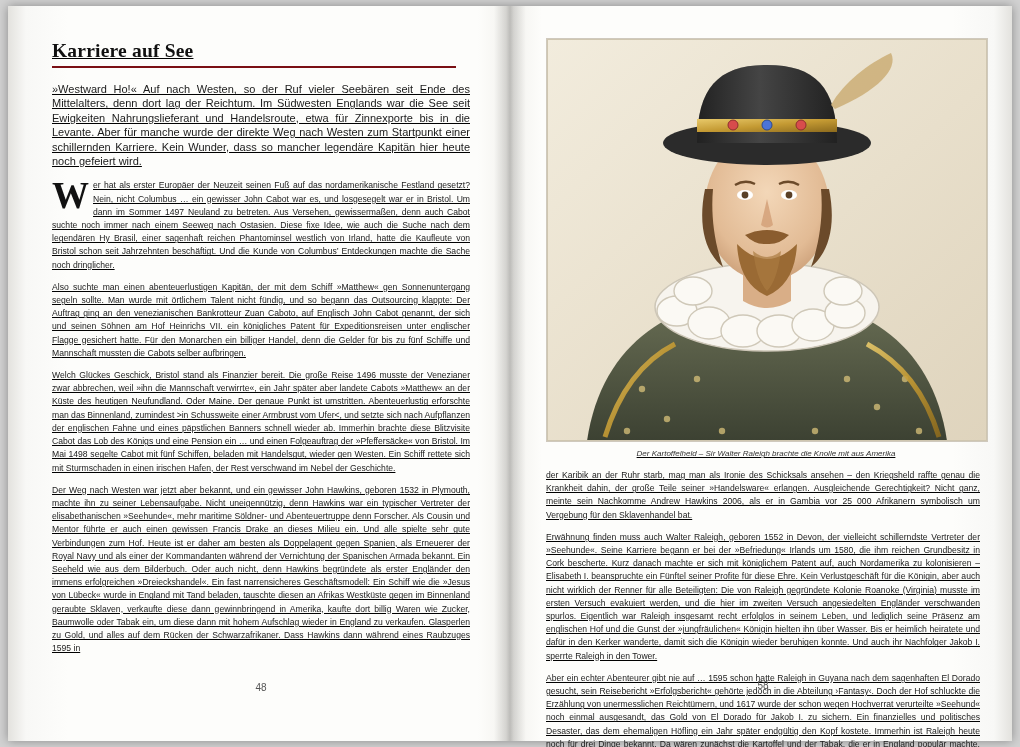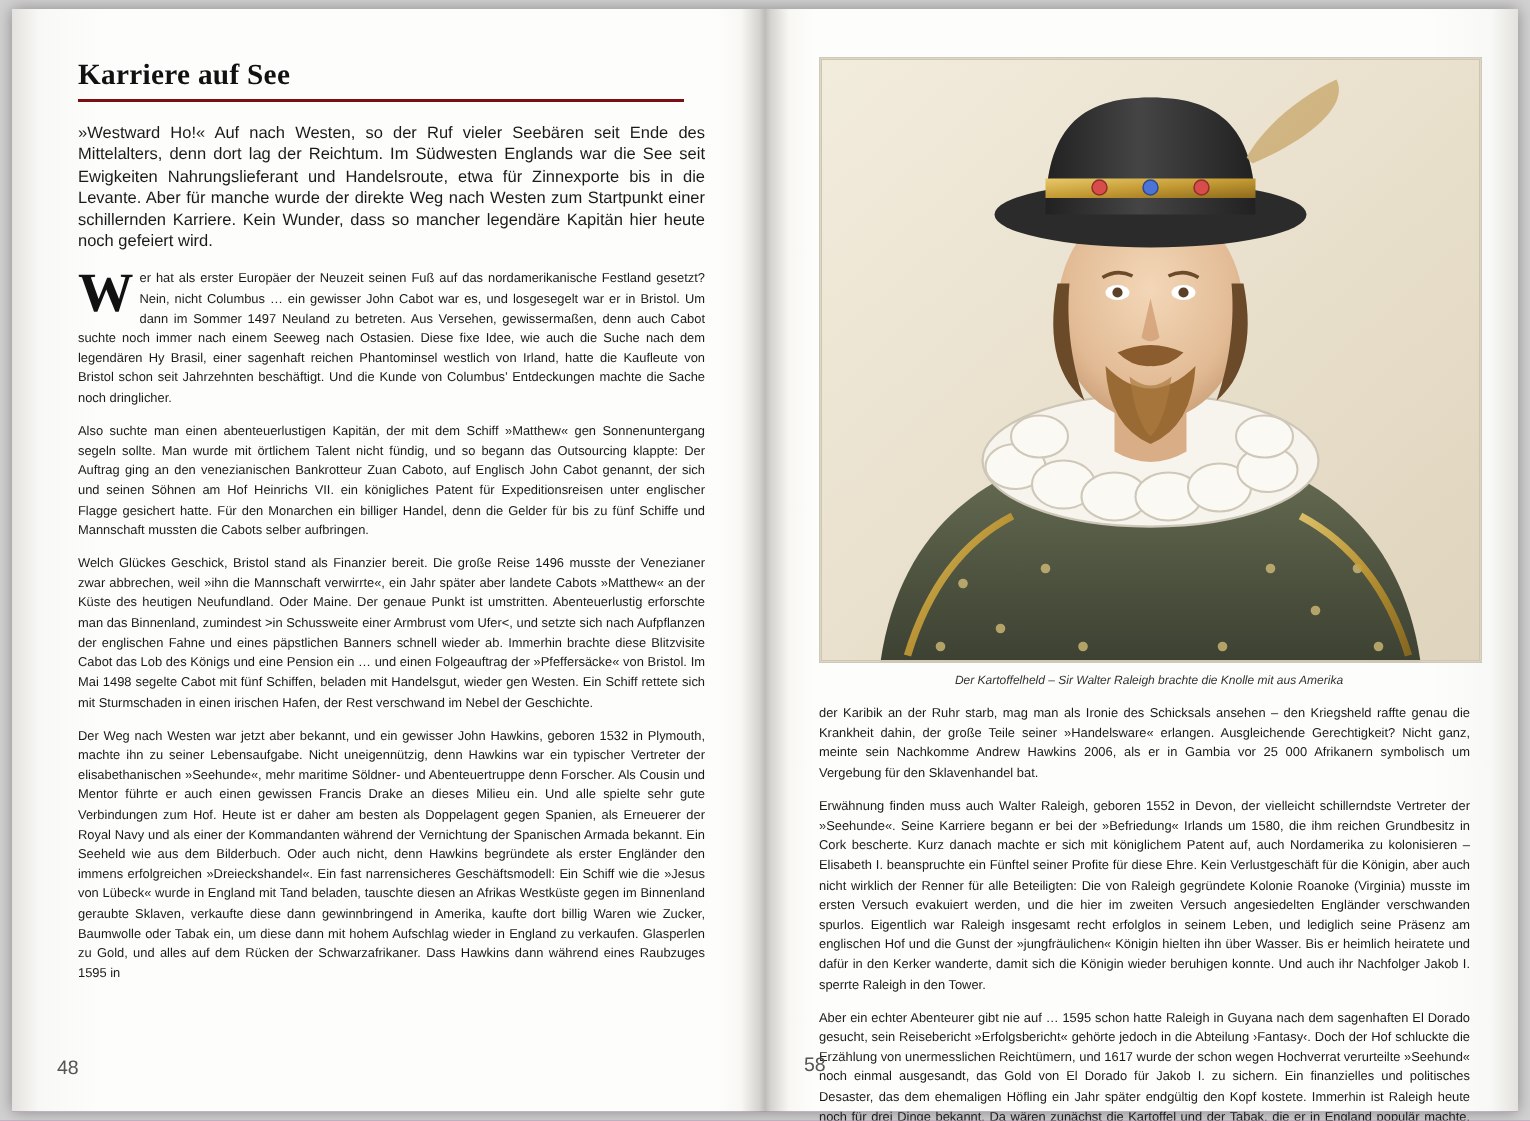--- a/index.html
+++ b/index.html
@@ -21,23 +21,24 @@
     background: #d2d2d2;
   }
 
   
   .book-inner {
     position: absolute;
     left: 8px;
     top: 6px;
     width: 1004px;
     height: 735px;
-    background: #701a75;
+    background: #d946ef;
     box-shadow: 0 0 10px rgba(0,0,0,0.35);
     display: flex;
+    text-decoration: underline;
   }
 
   .page {
     position: relative;
     height: 100%;
     background: #fbfbf9;
     box-sizing: border-box;
   }
   .page-left {
     width: 502px;
@@ -139,24 +140,25 @@
     margin: 0 10px 9px 10px;
     font-size: 8.6px;
     line-height: 13.2px;
     text-align: justify;
     color: #1a1a1a;
     hyphens: auto;
   }
 
   .folio {
     position: absolute;
-    bottom: 4px;
+    bottom: 28px;
     width: 100%;
+    text-align: center;
     font-family: "Liberation Sans", sans-serif;
-    font-size: 13px;
+    font-size: 10px;
     color: #555;
   }
   .folio span {
     display: inline-block;
     width: 26px;
     height: 14px;
     line-height: 14px;
   }
   .folio-left { left: 0; }
   .folio-right { left: 0; }

